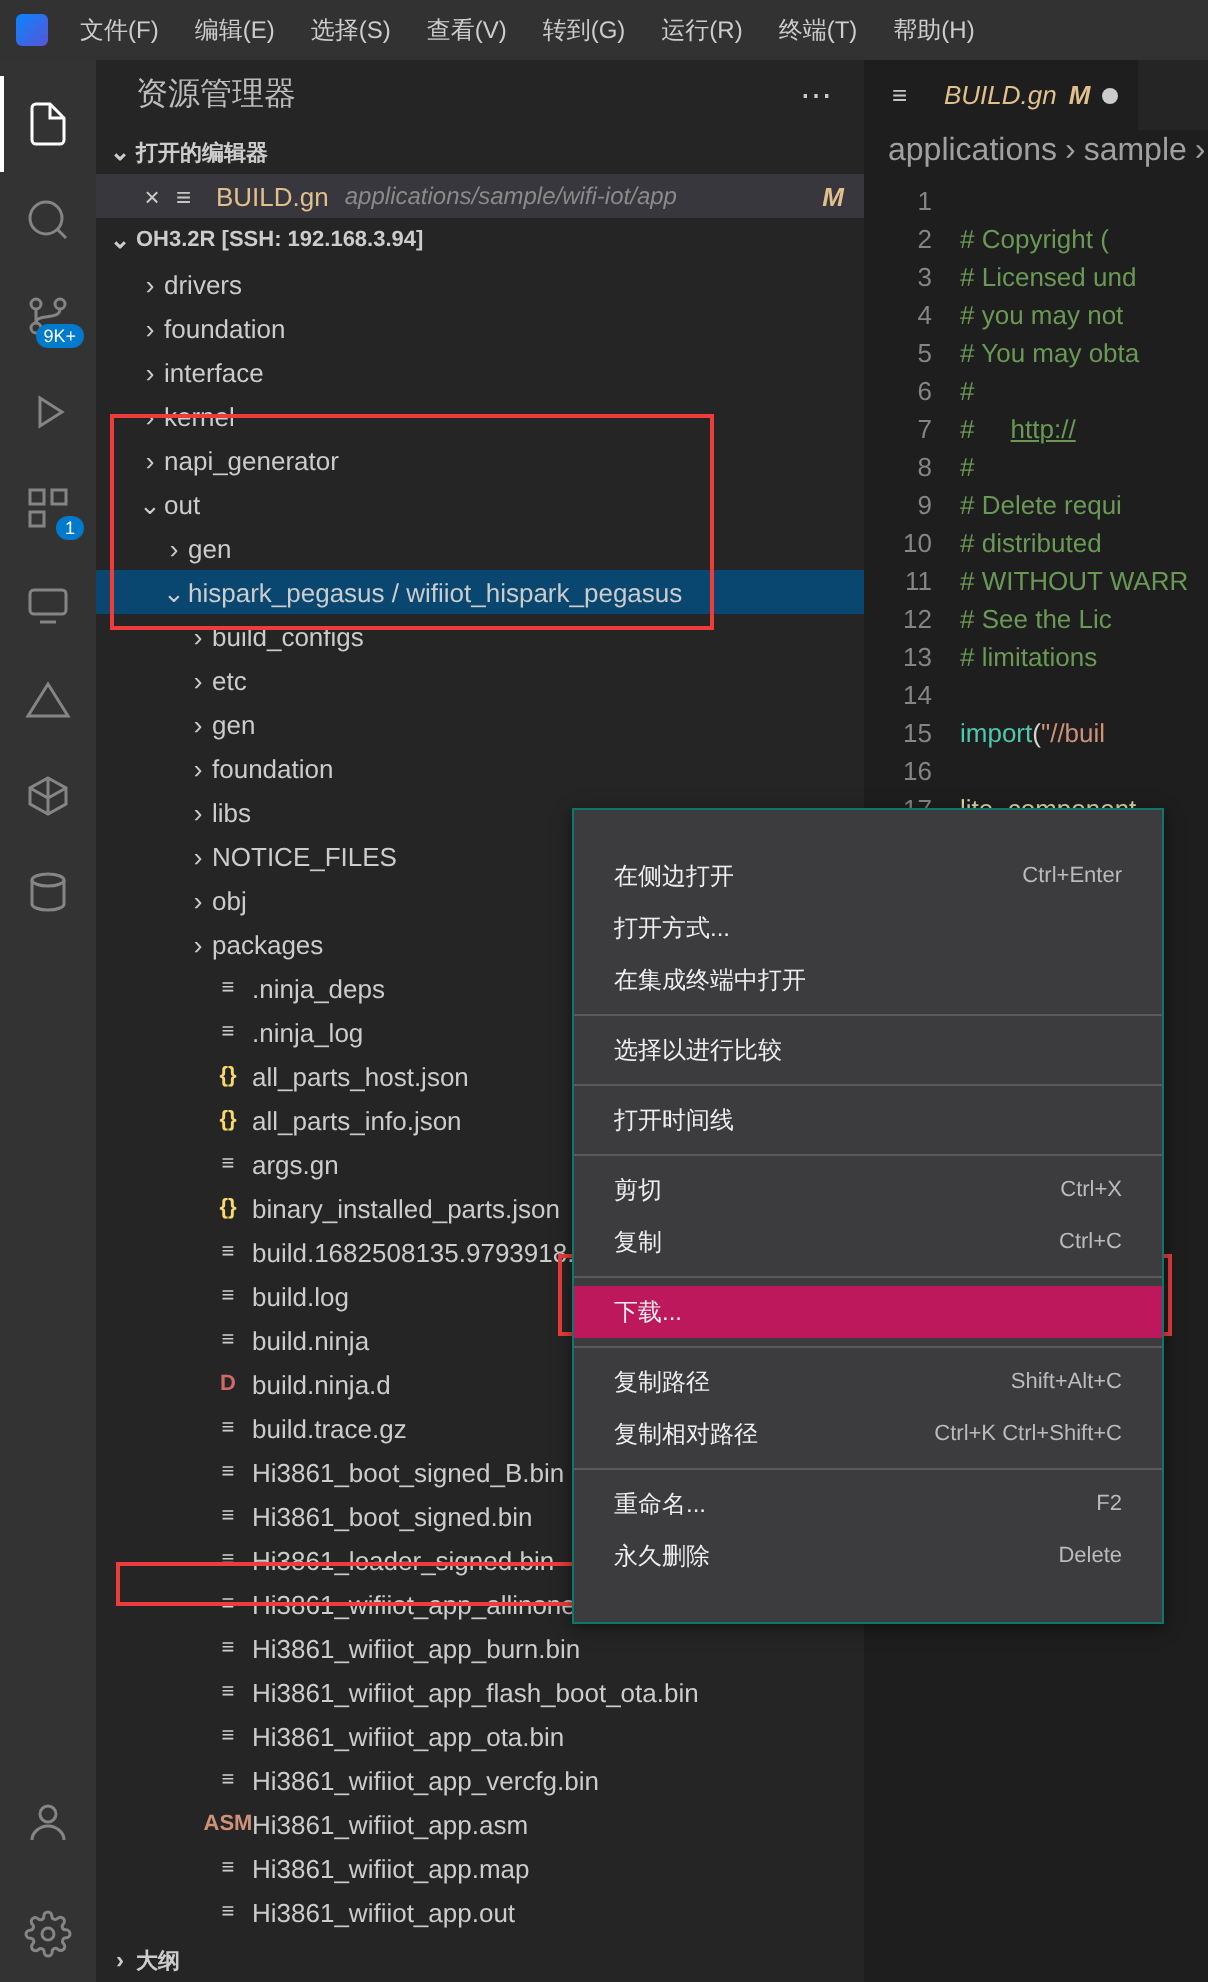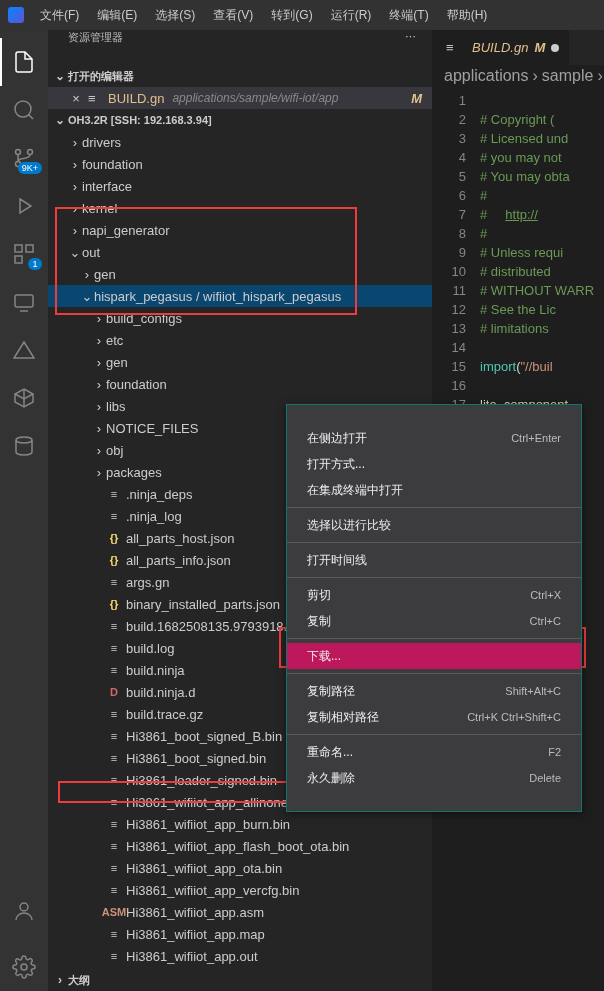--- a/index.html
+++ b/index.html
@@ -13,21 +13,21 @@
 .main-layout { display: flex; height: calc(100% - 30px); }
 
 .activity-bar { width: 48px; background: #333333; display: flex; flex-direction: column; align-items: center; padding-top: 8px; }
 .activity-item { width: 48px; height: 48px; display: flex; align-items: center; justify-content: center; color: #858585; cursor: pointer; position: relative; }
 .activity-item.active { color: #ffffff; }
 .activity-item.active::before { content: ''; position: absolute; left: 0; top: 0; bottom: 0; width: 2px; background: #ffffff; }
 .activity-bottom { margin-top: auto; margin-bottom: 8px; }
 .badge { position: absolute; bottom: 8px; right: 6px; background: #007acc; color: #fff; border-radius: 10px; font-size: 9px; padding: 1px 4px; min-width: 14px; text-align: center; }
 
 .sidebar { width: 384px; background: #252526; display: flex; flex-direction: column; overflow: hidden; }
-.sidebar-header { height: 35px; display: flex; justify-content: space-between; padding: 0 16px 0 20px; color: #bbbbbb; font-size: 11px; }
+.sidebar-header { height: 35px; display: flex; align-items: center; justify-content: space-between; padding: 0 16px 0 20px; color: #bbbbbb; font-size: 16px; }
 .more-icon { color: #cccccc; cursor: pointer; }
 
 .section-header { height: 22px; display: flex; align-items: center; padding: 0 4px; background: #252526; color: #cccccc; font-size: 11px; font-weight: 700; cursor: pointer; }
 .section-header .twisty { width: 16px; text-align: center; font-size: 12px; }
 
 .open-editors-item { height: 22px; display: flex; align-items: center; padding-left: 20px; background: #37373d; color: #cccccc; position: relative; }
 .close-x { width: 16px; text-align: center; color: #cccccc; }
 .file-icon { width: 16px; margin: 0 4px; color: #c5c5c5; }
 .filename { color: #e2c08d; }
 .filepath { color: #8a8a8a; font-style: italic; margin-left: 8px; font-size: 12px; }
@@ -404,21 +404,21 @@
           <div>17</div>
       </div>
       <div class="code">
 <span class="c-comment"># Copyright (</span>
 <span class="c-comment"># Licensed und</span>
 <span class="c-comment"># you may not</span>
 <span class="c-comment"># You may obta</span>
 <span class="c-comment">#</span>
 <span class="c-comment">#     </span><span class="c-url">http://</span>
 <span class="c-comment">#</span>
-<span class="c-comment"># Unless requi</span>
+<span class="c-comment"># Delete requi</span>
 <span class="c-comment"># distributed </span>
 <span class="c-comment"># WITHOUT WARR</span>
 <span class="c-comment"># See the Lic</span>
 <span class="c-comment"># limitations</span>
 
 <span class="c-keyword">import</span><span class="c-punc">(</span><span class="c-string">"//buil</span>
 
 <span class="c-func">lite_component</span>
 <span class="c-punc">    features </span><span class="c-punc">=</span>
       </div>

